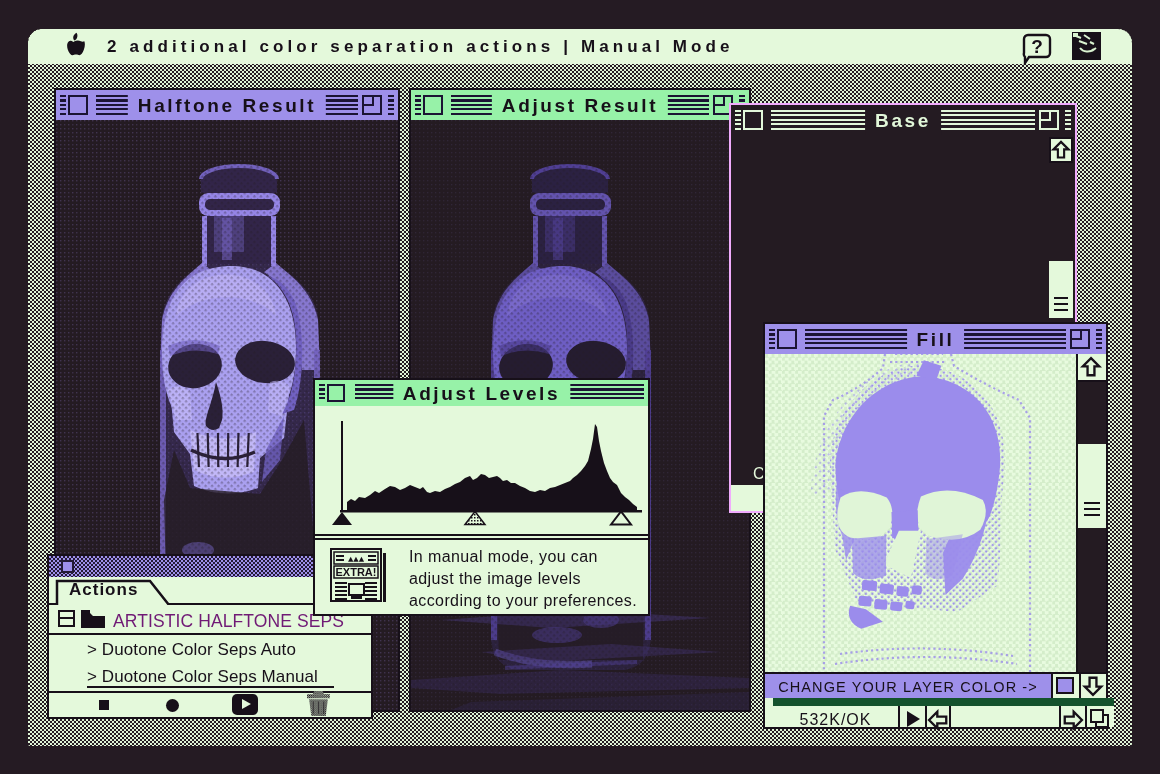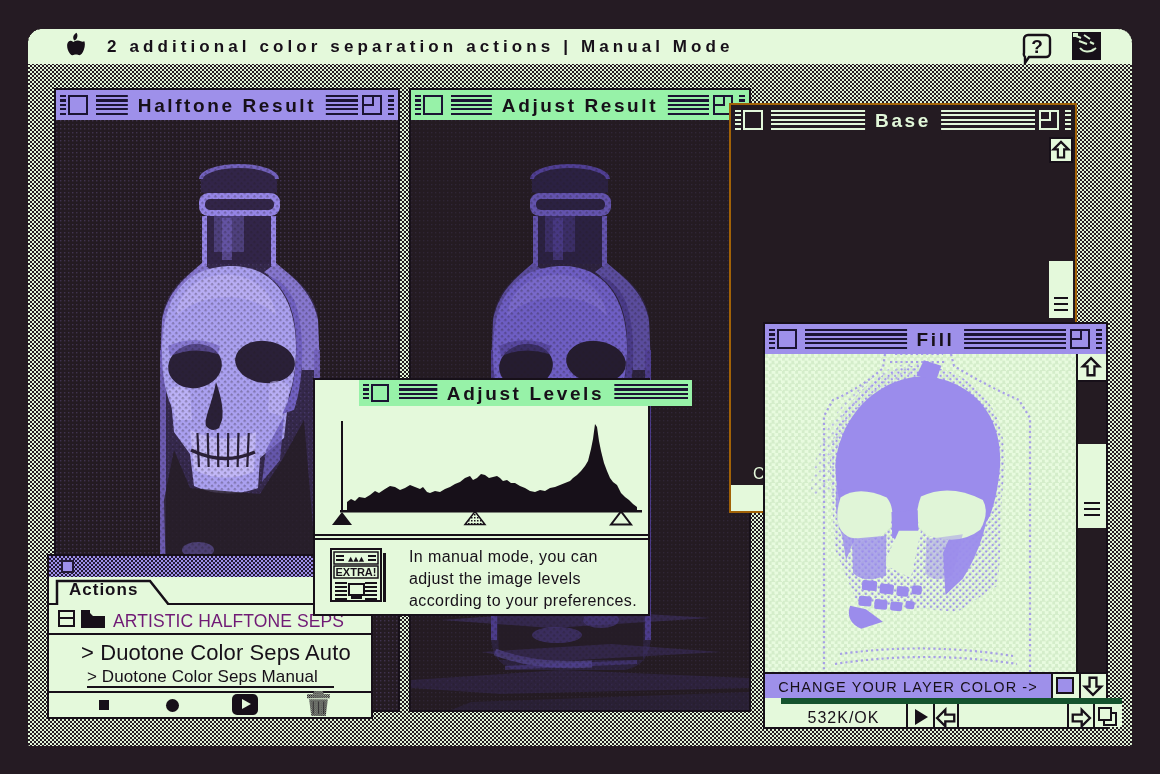--- a/index.html
+++ b/index.html
@@ -24,26 +24,26 @@
 .ttext { position:absolute; top:0; height:30px; line-height:31px; font-weight:bold;
   font-size:19px; letter-spacing:2.6px; color:#171019; padding:0 10px; left:50%; transform:translateX(-50%); white-space:nowrap; }
 .zoominner { position:absolute; left:-2px; top:-2px; width:12px; height:11px;
   border-right:2px solid #1b1433; border-bottom:2px solid #1b1433; }
 
 #halftone { left:26px; top:59px; width:346px; height:624px; z-index:1; background:#1d4ed8; }
 #halftone .tbar { background:#9e90ea; }
 #adjust { left:381px; top:59px; width:342px; height:624px; z-index:2; background:#241b22; }
 #adjust .tbar { background:#97f2a8; }
 #base { left:701px; top:74px; width:348px; height:410px; z-index:3; background:#241b22;
-  border:2px solid #a16207; }
+  border:2px solid #f0abfc; }
 #base .tbar { background:#241b22; }
 #fill { left:735px; top:293px; width:345px; height:407px; z-index:4; background:#e4f9db; }
 #fill .tbar { background:#9e90ea; }
 #levels { left:285px; top:349px; width:337px; height:238px; z-index:6; background:#e4f9db; }
-#levels .tbar { height:26px; background:#97f2a8;margin-left:44px; }
+#levels .tbar { height:26px; background:#97f2a8; }
 #actions { left:19px; top:525px; width:326px; height:165px; z-index:5; background:#e4f9db; }
 .content { position:absolute; overflow:hidden; }
 </style>
 </head>
 <body>
 <div id="stage">
 <div class="screen">
   <svg width="1104" height="717" style="position:absolute;left:0;top:0" shape-rendering="crispEdges">
     <defs>
           <pattern id="desk" width="4" height="4" patternUnits="userSpaceOnUse">
@@ -343,21 +343,21 @@
     <div style="position:absolute;left:0;top:348px;width:286px;height:26px;background:#9e90ea;border-top:2px solid #171019;font-size:14.5px;letter-spacing:1.1px;line-height:26px;text-align:center;color:#171019">CHANGE YOUR LAYER COLOR -&gt;</div>
     <div style="position:absolute;left:286px;top:348px;width:28px;height:26px;background:#e4f9db;border-top:2px solid #171019;border-left:2px solid #171019">
       <div style="position:absolute;left:3px;top:3px;width:18px;height:17px;background:#9e90ea;border:2px solid #171019"></div>
     </div>
     <div style="position:absolute;left:314px;top:348px;width:27px;height:26px;background:#e4f9db;border-top:2px solid #171019;border-left:2px solid #171019">
           <svg width="22" height="22" viewBox="0 0 16 16" style="position:absolute;left:1px;top:1px">
             <path d="M8 14.5 L2 8.5 H5.5 V2 H10.5 V8.5 H14 Z" fill="none" stroke="#171019" stroke-width="1.7"></path>
           </svg>
         </div>
 
-    <div style="position:absolute;left:16px;top:374px;width:341px;height:29px;background:#e4f9db;border-top:6px solid #14532d">
+    <div style="position:absolute;left:8px;top:374px;width:341px;height:29px;background:#e4f9db;border-top:8px solid #14532d">
       <div style="position:absolute;left:0;top:0;width:127px;height:100%;border-right:2px solid #171019;text-align:center;line-height:28px;font-size:16px;letter-spacing:1px;color:#171019">532K/OK</div>
       <div style="position:absolute;left:127px;top:0;width:27px;height:100%;border-right:2px solid #171019">
             <div style="position:absolute;left:7px;top:5px;border-left:13px solid #171019;border-top:8px solid transparent;border-bottom:8px solid transparent"></div>
           </div>
       <div style="position:absolute;left:154px;top:0;width:24px;height:100%;border-right:2px solid #171019">
             <svg width="22" height="22" viewBox="0 0 16 16" style="position:absolute;left:0px;top:3px">
               <path d="M1.5 8 L7.5 2 V5.5 H14 V10.5 H7.5 V14 Z" fill="none" stroke="#171019" stroke-width="1.7"></path>
             </svg>
           </div>
       <div style="position:absolute;left:286px;top:0;width:28px;height:100%;border-left:2px solid #171019;border-right:2px solid #171019">
@@ -431,21 +431,21 @@
     <div style="position:absolute;left:0;top:51px;width:322px;height:28px;border-bottom:2px solid #171019;font-size:18px;color:#701a75">
       <div style="position:absolute;left:9px;top:3px;width:17px;height:17px;border:2px solid #171019"></div>
       <div style="position:absolute;left:11px;top:10px;width:13px;height:2px;background:#171019"></div>
       <svg width="26" height="20" viewBox="0 0 26 20" style="position:absolute;left:31px;top:2px">
         <path d="M1 4 h9 l3 3 h12 v12 h-24 z" fill="#171019"></path>
         <rect x="1" y="1" width="9" height="3" fill="#171019"></rect>
       </svg>
       <div style="position:absolute;left:64px;top:4px;letter-spacing:0.1px;font-size:17.5px;white-space:nowrap">ARTISTIC HALFTONE SEPS</div>
     </div>
     <div style="position:absolute;left:0;top:79px;width:322px;height:29px;font-size:18px;color:#171019">
-      <div style="position:absolute;left:32px;top:5px;letter-spacing:0.1px;font-size:22px;white-space:nowrap">&gt; Duotone Color Seps Auto</div>
+      <div style="position:absolute;left:38px;top:5px;letter-spacing:0.1px;font-size:17px;white-space:nowrap">&gt; Duotone Color Seps Auto</div>
     </div>
     <div style="position:absolute;left:0;top:108px;width:322px;height:29px;border-bottom:2px solid #171019;font-size:18px;color:#171019">
       <div style="position:absolute;left:38px;top:3px;letter-spacing:0.1px;font-size:17px;white-space:nowrap">&gt; Duotone Color Seps Manual</div>
           <div style="position:absolute;left:38px;top:22px;width:247px;height:2px;background:#171019"></div>
     </div>
     <div style="position:absolute;left:0;top:138px;width:322px;height:23px">
       <div style="position:absolute;left:50px;top:6px;width:10px;height:10px;background:#171019"></div>
       <div style="position:absolute;left:117px;top:5px;width:13px;height:13px;background:#171019;border-radius:7px"></div>
       <div style="position:absolute;left:183px;top:0px;width:26px;height:21px;background:#171019;border-radius:5px">
         <div style="position:absolute;left:10px;top:5px;border-left:9px solid #e4f9db;border-top:5.5px solid transparent;border-bottom:5.5px solid transparent"></div>

